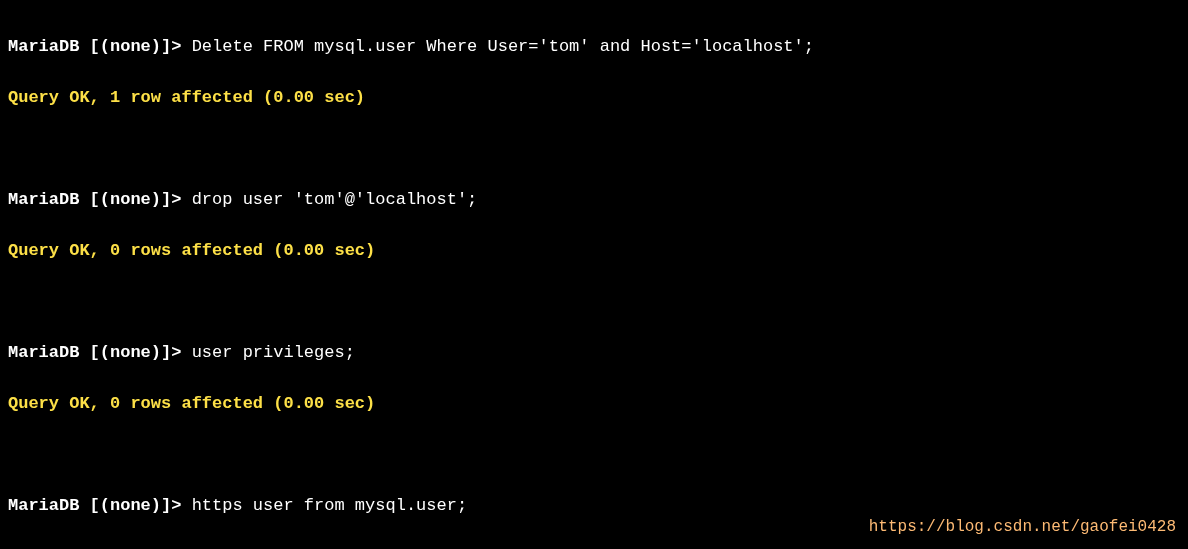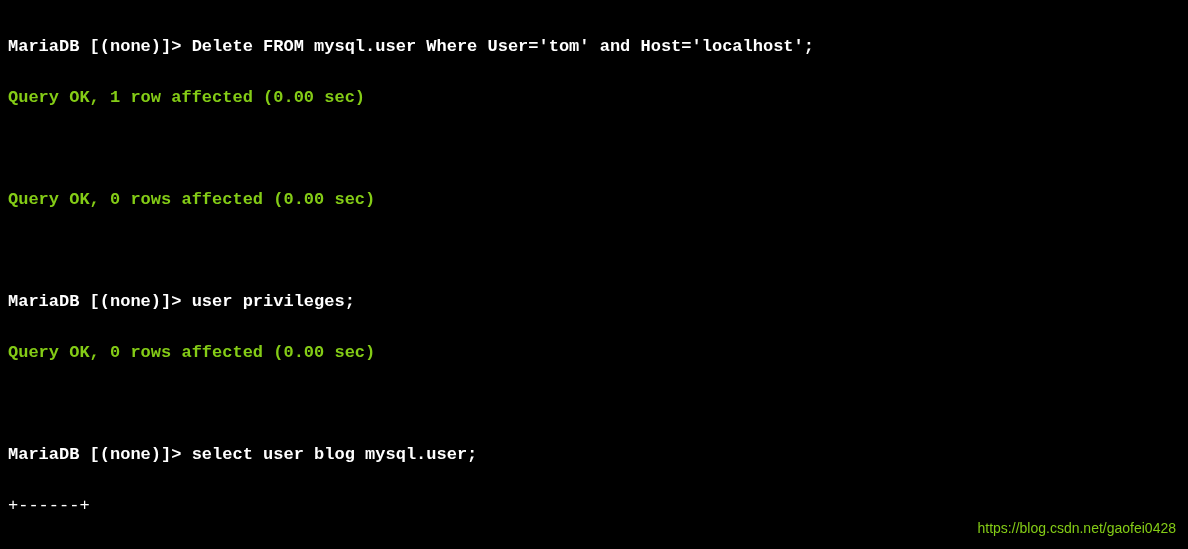--- a/index.html
+++ b/index.html
@@ -21,59 +21,60 @@
     }
     .terminal {
       white-space: pre;
     }
     .prompt {
       color: #ffffff;
       font-weight: bold;
     }
     .command {
       color: #ffffff;
-      font-weight: bold;
+      font-weight: normal;
     }
     .result {
-      color: #84cc16;
+      color: #fde047;
       font-weight: bold;
     }
     .table-text {
       color: #ffffff;
       font-weight: normal;
     }
     .watermark {
       position: absolute;
       bottom: 10px;
       right: 12px;
-      color: #84cc16;
-      font-size: 14px;
-      font-family: Liberation Sans, sans-serif;
+      color: #fdba74;
+      font-size: 16px;
+      font-family: Liberation Mono, monospace;
       font-weight: normal;
     }
     .line {
       display: block;
     }
     .blank-line {
       height: 1.5em;
     }
   </style>
 </head>
 <body>
 
 <div class="terminal">
 <span class="line"><span class="prompt">MariaDB [(none)]&gt; </span><span class="command">Delete FROM mysql.user Where User='tom' and Host='localhost';</span></span>
 <span class="line result">Query OK, 1 row affected (0.00 sec)</span>
 <span class="line blank-line"></span>
+<span class="line"><span class="prompt">MariaDB [(none)]&gt; </span><span class="command">drop user 'tom'@'localhost';</span></span>
 <span class="line result">Query OK, 0 rows affected (0.00 sec)</span>
 <span class="line blank-line"></span>
 <span class="line"><span class="prompt">MariaDB [(none)]&gt; </span><span class="command">user privileges;</span></span>
 <span class="line result">Query OK, 0 rows affected (0.00 sec)</span>
 <span class="line blank-line"></span>
-<span class="line"><span class="prompt">MariaDB [(none)]&gt; </span><span class="command">select user blog mysql.user;</span></span>
+<span class="line"><span class="prompt">MariaDB [(none)]&gt; </span><span class="command">https user from mysql.user;</span></span>
 <span class="line table-text">+------+</span>
 
 
 
 
 
 
 
 
 

